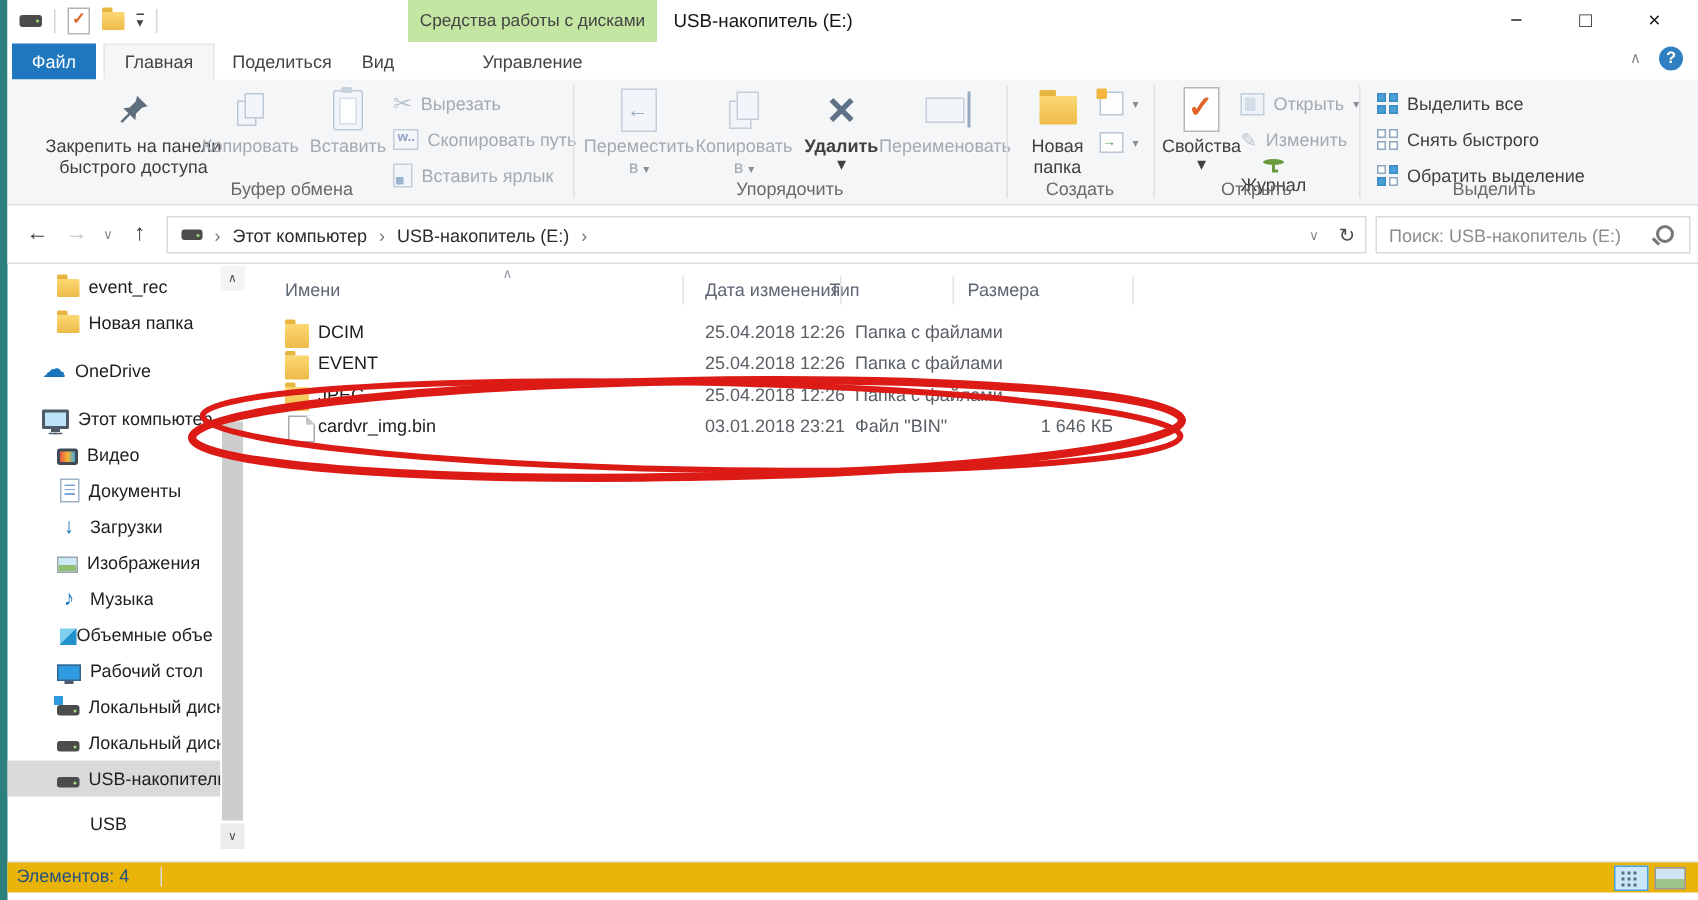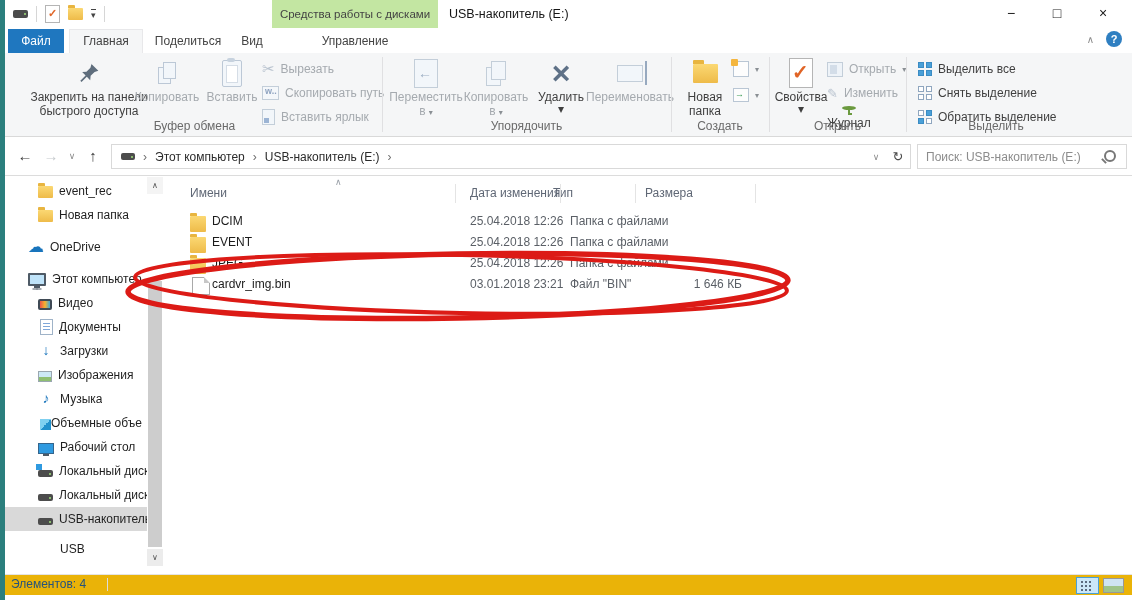--- a/index.html
+++ b/index.html
@@ -269,21 +269,21 @@
         <span class="ic">
             <span class="ric-copyto"></span>
           </span>
         <span class="l1">Копировать</span>
         <span class="l2"><span>в</span> <span class="dd">▾</span></span>
       </div>
       <div class="bigbtn" style="left:148px;width:62px;">
         <span class="ic">
             <span class="ric-del">×</span>
           </span>
-        <span class="l1" style="font-weight:normal;">Удалить</span>
+        <span class="l1" style="font-weight:bold;">Удалить</span>
         <span class="l2 dd">▾</span>
       </div>
       <div class="bigbtn disabled" style="left:210px;width:76px;">
         <span class="ic">
             <span class="ric-rename"></span>
           </span>
         <span class="l1">Переименовать</span>
       </div>
       <div class="glabel">Упорядочить</div>
     </div>
@@ -344,21 +344,21 @@
         </span>
         <span>Выделить все</span>
       </div>
       <div class="smallbtn" style="left:12px;top:29px;">
         <span class="sqgrid">
           <span class="sq"></span>
             <span class="sq"></span>
             <span class="sq"></span>
             <span class="sq"></span>
         </span>
-        <span>Снять выделение</span>
+        <span>Снять быстрого</span>
       </div>
       <div class="smallbtn" style="left:12px;top:53px;">
         <span class="sqgrid">
           <span class="sq"></span>
             <span class="sq f"></span>
             <span class="sq f"></span>
             <span class="sq"></span>
         </span>
         <span>Обратить выделение</span>
       </div>

